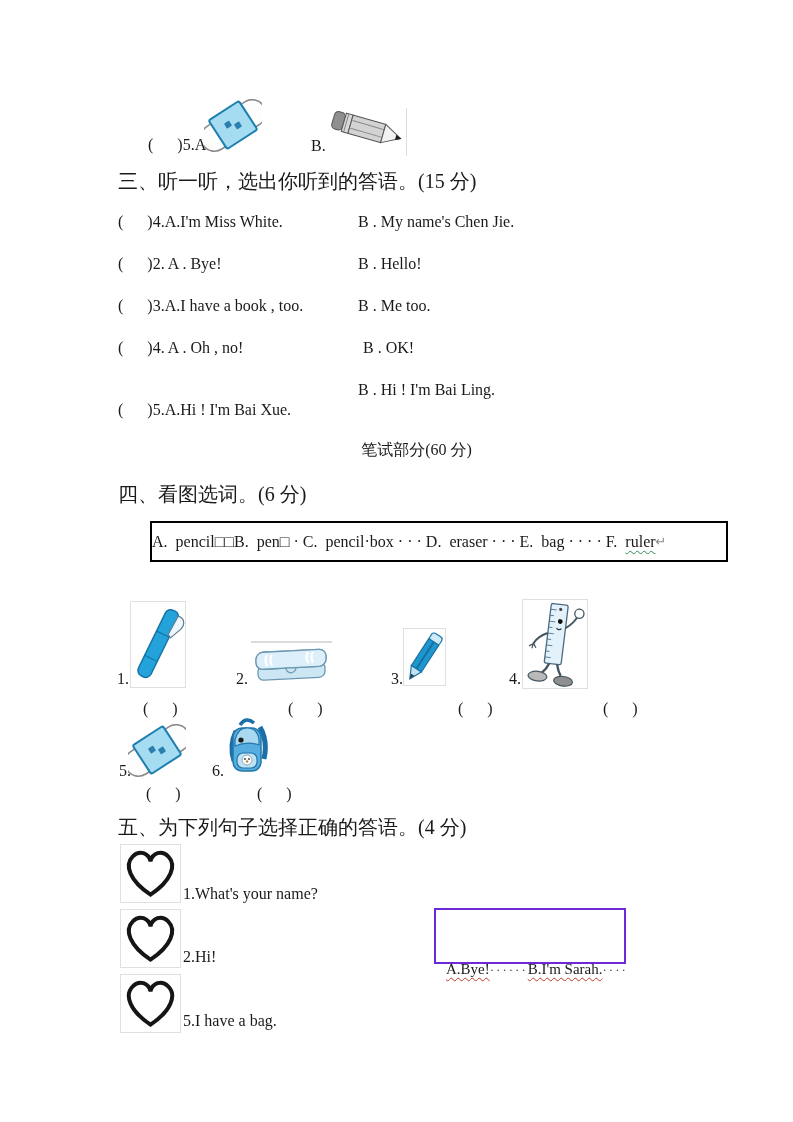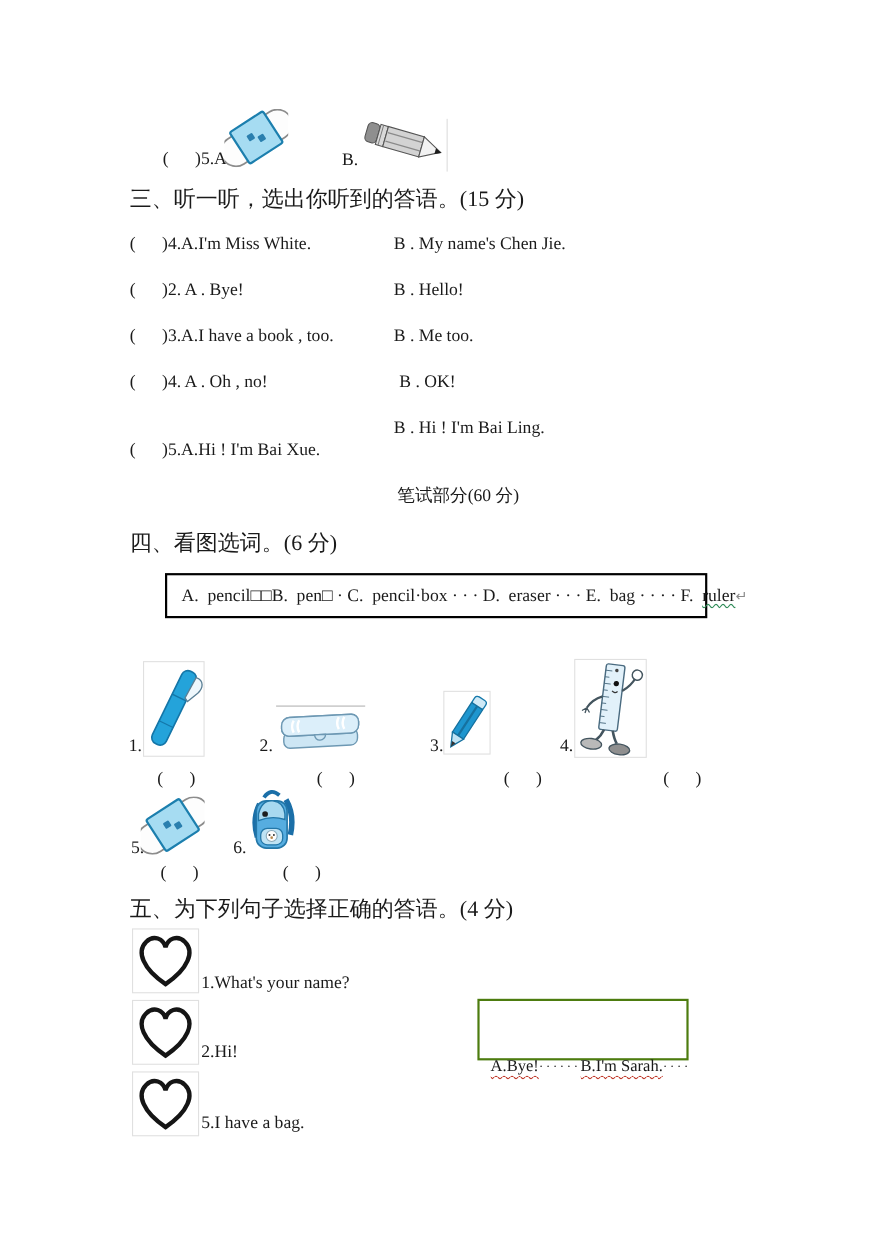--- a/index.html
+++ b/index.html
@@ -3,25 +3,25 @@
 <meta charset="utf-8">
 <style>
   html,body{margin:0;padding:0;background:#ffffff;}
   .page{position:relative;width:793px;height:1122px;background:#ffffff;overflow:hidden;
         font-family:"Liberation Serif","DejaVu Sans",serif;color:#1a1a1a;}
   .t{position:absolute;white-space:pre;font-size:16px;line-height:1.2;}
   .cn{font-size:20px;}
   .img{position:absolute;}
   .img svg{display:block;width:100%;height:100%;}
   .lightbox{border:1px solid #e0e0e0;background:#fff;}
-  .wordbox{position:absolute;left:150px;top:521px;width:493px;height:41px;
+  .wordbox{position:absolute;left:150px;top:521px;width:578px;height:41px;
            border:2px solid #000;box-sizing:border-box;display:flex;align-items:center;
-           padding-left:13px;font-size:16px;white-space:pre;}
+           font-size:16px;white-space:pre;}
   .ansbox{position:absolute;left:434px;top:908px;width:192px;height:56px;
-          border:2px solid #4d7c0f;box-sizing:border-box;padding:7px 0 0 10px;
+          border:2px solid #6d28d9;box-sizing:border-box;padding:7px 0 0 10px;
           font-size:15px;line-height:21px;white-space:pre;}
   .wavy-red{text-decoration-line:underline;text-decoration-style:wavy;
             text-decoration-color:#c03a2b;text-decoration-thickness:1px;text-underline-offset:3px;}
   .wavy-green{text-decoration-line:underline;text-decoration-style:wavy;
             text-decoration-color:#2e8b57;text-decoration-thickness:1px;text-underline-offset:3px;text-align:right;}
   .retmark{color:#8a8a8a;font-size:13px;}
   .dots{color:#444;letter-spacing:2px;font-size:13px;}
   .center-head{position:absolute;left:20px;top:440px;width:793px;text-align:center;font-size:16px;}
 </style>
 </head>

